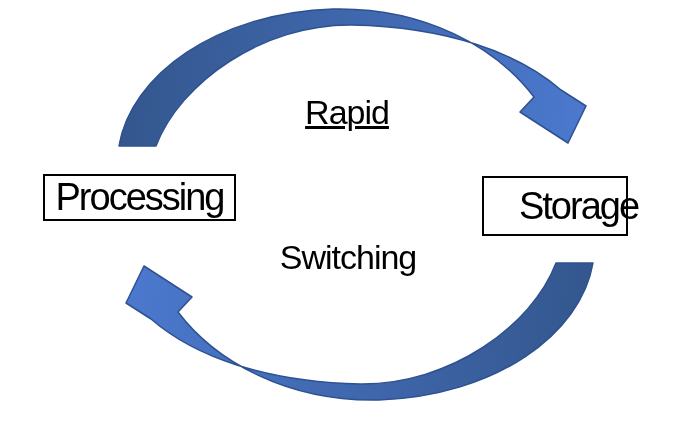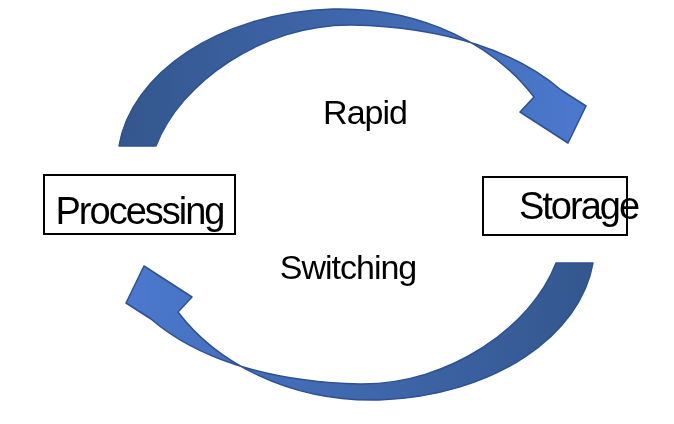--- a/index.html
+++ b/index.html
@@ -35,33 +35,33 @@
     background: var(--node-fill, #ffffff);
     border: 2px solid var(--node-border, #000000);
     display: flex;
     align-items: center;
     justify-content: center;
     color: var(--text-color, #000000);
     font-size: 38px;
     letter-spacing: -2px;
     white-space: nowrap;
   }
-  .node-processing { left: 43px;  top: 174px; width: 193px; height: 61px; align-items: flex-end; }
+  .node-processing { left: 43px;  top: 174px; width: 193px; height: 47px; }
   .node-storage    { left: 482px; top: 176px; width: 146px; height: 60px; padding-left: 47px; }
   .float-label {
     position: absolute;
     transform: translateX(-50%);
     color: var(--text-color, #000000);
     font-size: 34px;
     line-height: 1;
     letter-spacing: -1px;
     white-space: nowrap;
   }
-  .label-top    { left: 365px; top: 95px; }
-  .label-bottom { left: 348px; top: 250px; }
+  .label-top    { left: 347px; top: 95px; text-decoration: underline; }
+  .label-bottom { left: 348px; top: 240px; }
 </style>
 </head>
 <body>
 
 <div class="canvas">
 
   <svg class="arrows-svg" viewBox="0 0 674 424">
     <defs>
       <linearGradient id="arrowGrad" gradientUnits="userSpaceOnUse" x1="115" y1="90" x2="590" y2="110">
         <stop offset="0" class="stop-dark"></stop>

